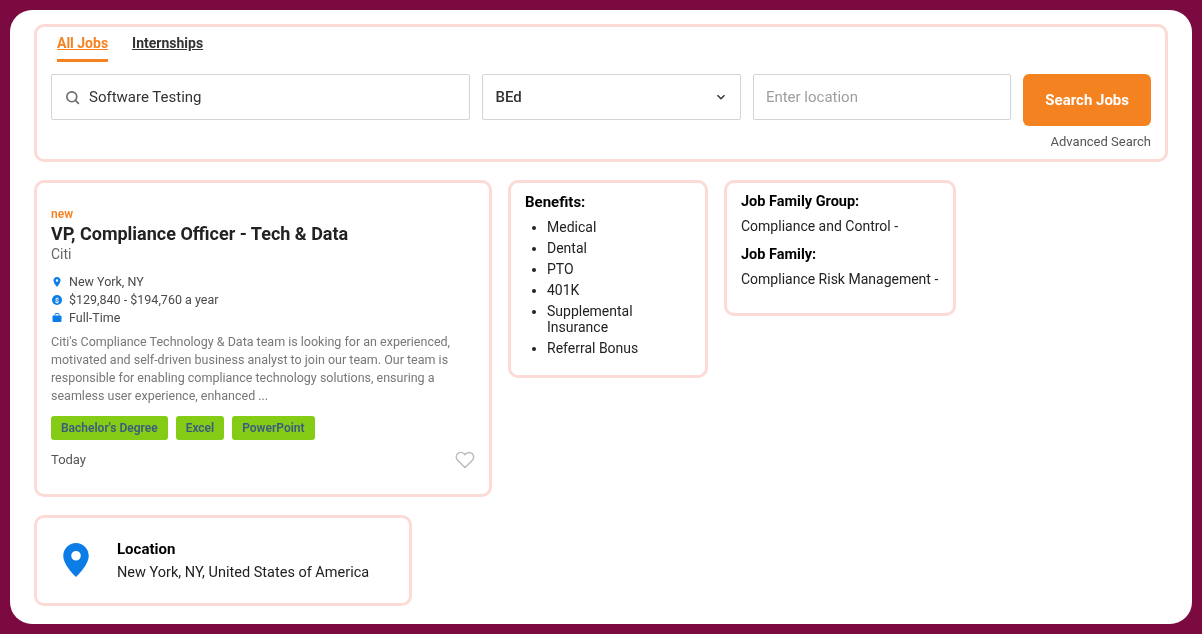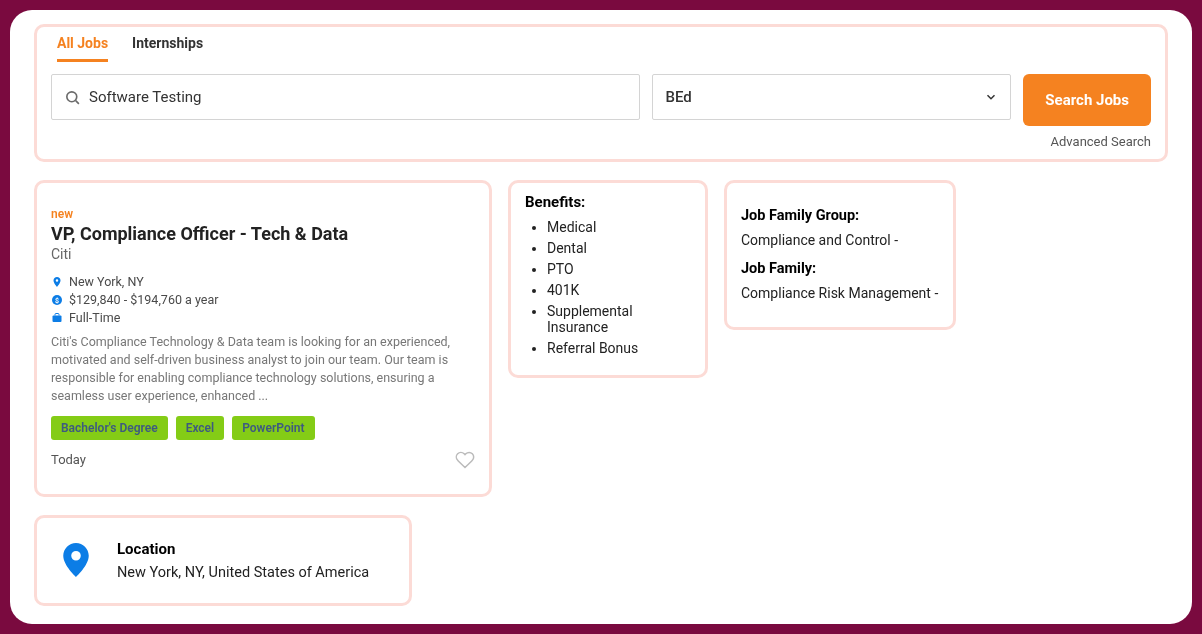--- a/index.html
+++ b/index.html
@@ -31,20 +31,21 @@
   gap: 24px;
   margin-bottom: 12px;
   padding-left: 6px;
 }
 .tab {
   font-size: 14px;
   font-weight: 700;
   padding-bottom: 8px;
   cursor: pointer;
   color: #333;
+  text-decoration: underline;
 }
 .tab.active {
   color: #f58220;
   border-bottom: 3px solid #f58220;
 }
 .search-row {
   display: flex;
   gap: 12px;
 }
 .input-wrap {
@@ -180,21 +181,21 @@
 .benefits-card ul {
   list-style: disc;
   padding-left: 22px;
 }
 .benefits-card li {
   font-size: 14px;
   color: #222;
   margin-bottom: 5px;
 }
 .jobfam-card {
-  padding: 24px 14px 14px 14px;
+  padding: 10px 14px 14px 14px;
 }
 .jobfam-card .label {
   font-size: 14.5px;
   font-weight: 700;
   margin-bottom: 8px;
 }
 .jobfam-card .val {
   font-size: 14px;
   color: #222;
   margin-bottom: 12px;
@@ -235,20 +236,23 @@
             <circle cx="11" cy="11" r="7"></circle>
             <line x1="21" y1="21" x2="16.5" y2="16.5"></line>
           </svg>
         <input type="text" value="Software Testing" style="">
       </div>
       <div class="input-wrap field-edu">
         <span>BEd</span>
         <svg class="chev" width="14" height="14" viewBox="0 0 24 24" fill="none" stroke="currentColor" stroke-width="2.5">
             <polyline points="6 9 12 15 18 9"></polyline>
           </svg>
+      </div>
+      <div class="input-wrap field-loc">
+        <input type="text" placeholder="Enter location" style="">
       </div>
       <button class="search-btn">Search Jobs</button>
     </div>
     <div class="adv-link">Advanced Search</div>
   </div>
 
   <div class="content-grid">
     <div>
       <div class="card job-card">
         <div class="new-badge">new</div>

